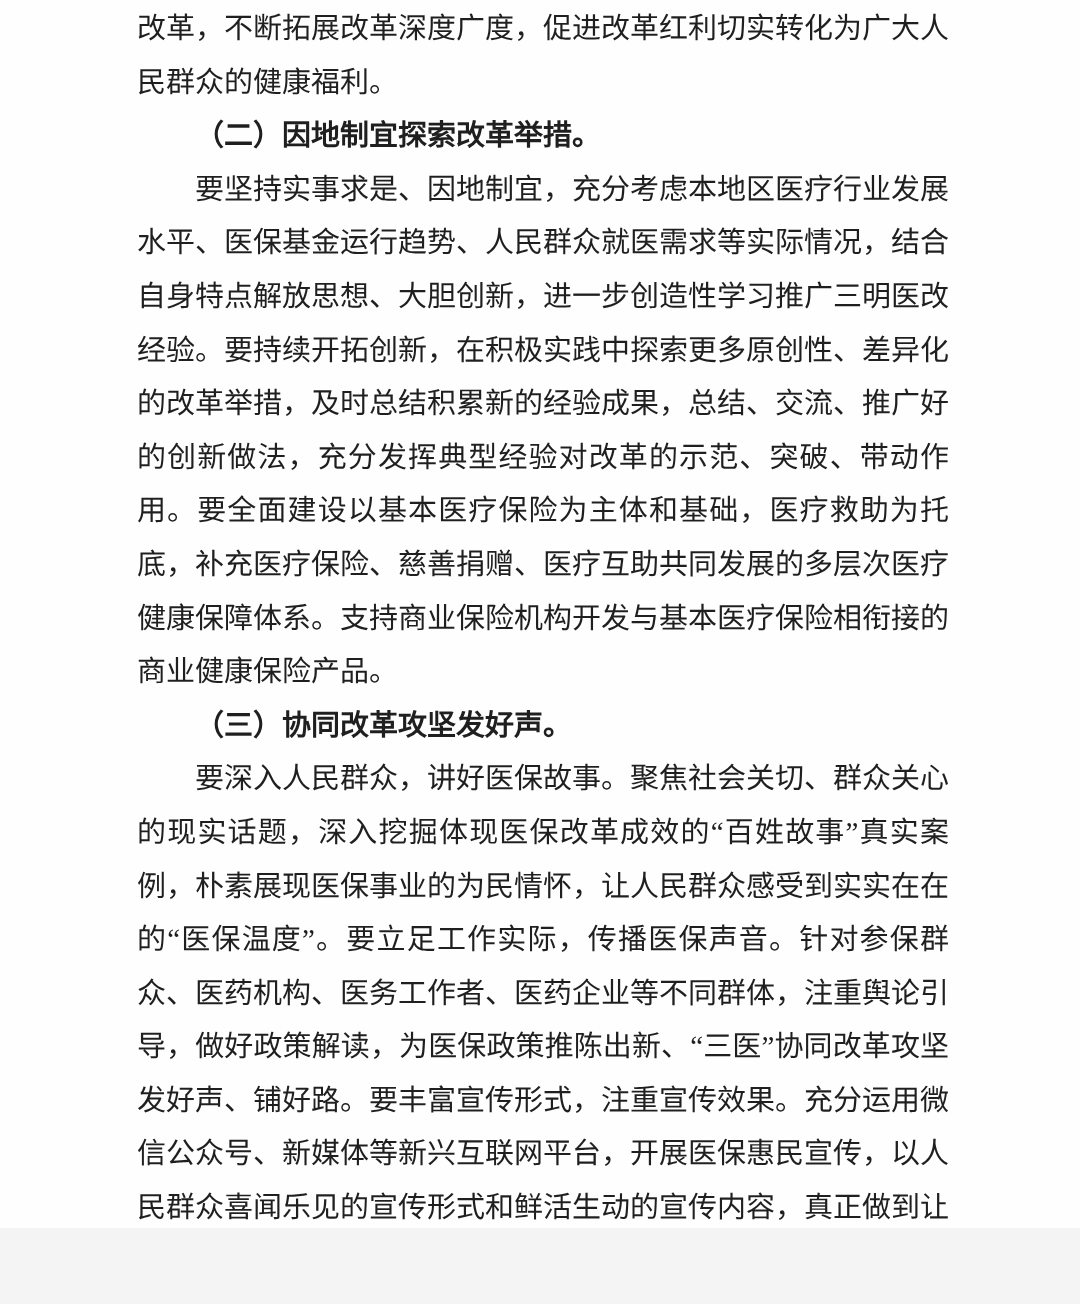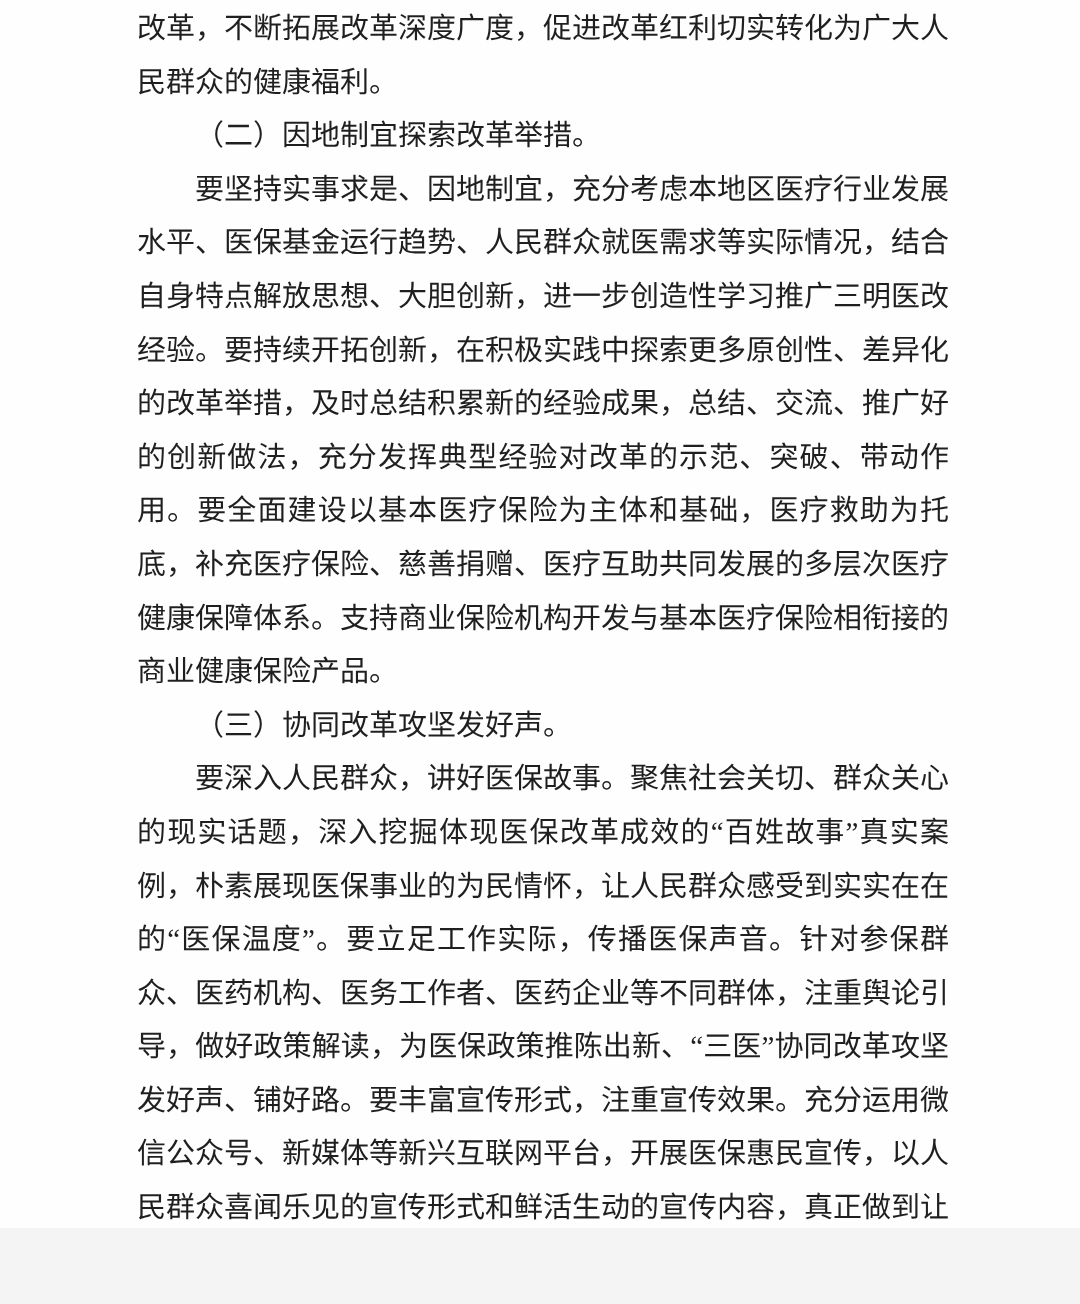--- a/index.html
+++ b/index.html
@@ -36,21 +36,21 @@
   }
   .content p {
     margin: 0;
     padding: 0;
     text-indent: 2em;
   }
   .content p.continuation {
     text-indent: 0;
   }
   .content p.heading {
-    font-weight: 400;
+    font-weight: 700;
   }
   .footer {
     position: absolute;
     left: 165px;
     top: 1243px;
     font-size: 29px;
     display: flex;
     align-items: center;
     gap: 16px;
     color: #2a2a2a;

